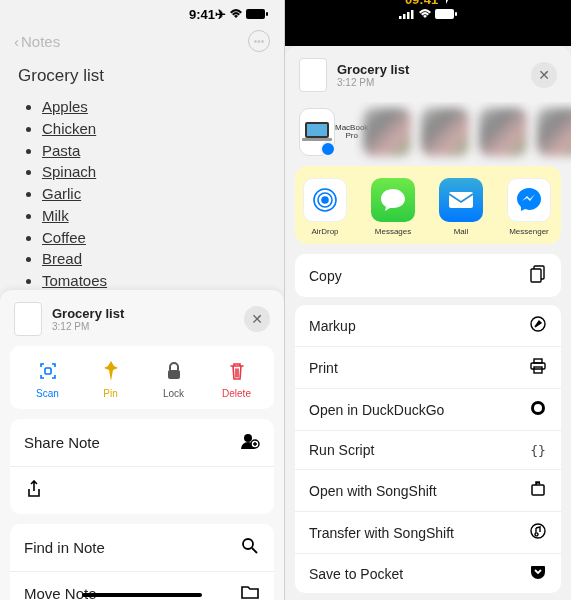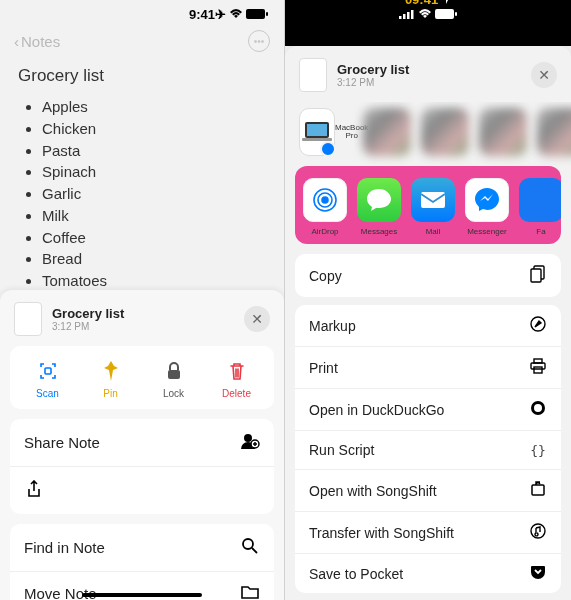--- a/index.html
+++ b/index.html
@@ -13,21 +13,21 @@
 .status.dark { background:#000; color:#eab308;flex-direction:column; }
 .st-icons { display:flex; gap:3px; align-items:center; }
 .st-icons span { display:inline-block; }
 
 
 .notes-nav { display:flex; align-items:center; justify-content:space-between; padding:6px 14px; color:#b9b9b9; font-size:15px; }
 .notes-back { display:flex; align-items:center; gap:2px; }
 .notes-body { padding:8px 18px; color:#444; }
 .notes-title { font-size:17px; margin-bottom:10px; color:#333; }
 .notes-body ul { padding-left:24px; }
-.notes-body li { font-size:15px; line-height:1.45; color:#333; }
+.notes-body li { font-size:15px; line-height:1.45; color:#333;text-decoration:underline; }
 
 
 .sheet { position:absolute; bottom:0; left:0; right:0; background:#f7f7f7; border-top-left-radius:12px; border-top-right-radius:12px; box-shadow:0 -1px 6px rgba(0,0,0,0.08); }
 .sheet-header { display:flex; align-items:center; padding:12px 14px 10px; gap:10px; }
 .sheet-thumb { width:28px; height:34px; background:#fff; border:1px solid #ddd; border-radius:4px; }
 .sheet-titleblock { flex:1; }
 .sheet-title { font-size:13px; font-weight:600; color:#222; }
 .sheet-sub { font-size:10px; color:#999; }
 .close-btn { width:26px; height:26px; border-radius:50%; background:#e5e5e5; display:flex; align-items:center; justify-content:center; color:#666; font-size:14px; }
 
@@ -51,21 +51,21 @@
 .right .sheet { top:46px; bottom:0; border-radius:12px 12px 0 0; background:#f2f2f2; }
 .contact-row { display:flex; gap:10px; padding:6px 14px 10px; overflow:hidden; }
 .contact { display:flex; flex-direction:row; align-items:center; width:54px; gap:0; }
 .contact .avatar { width:48px; height:48px; border-radius:10px; background:#ccc; position:relative; }
 .contact .avatar.blur { filter:blur(5px); background:linear-gradient(135deg,#bbb,#888,#caa,#9a8); }
 .contact .avatar.mac { background:#fff; display:flex; align-items:center; justify-content:center; border:1px solid #ddd; }
 .contact .avatar.mac svg { display:block; }
 .airdrop-badge { position:absolute; bottom:-2px; right:-2px; width:16px; height:16px; border-radius:50%; background:#007aff; border:2px solid #f2f2f2; }
 .contact .lbl { font-size:8px; color:#333; text-align:center; line-height:1.05; }
 
-.app-panel { background:#ec4899; border-radius:12px; margin:0 10px 10px; padding:12px 8px 8px; display:flex; gap:10px; overflow:hidden; }
+.app-panel { background:#fef9c3; border-radius:12px; margin:0 10px 10px; padding:12px 8px 8px; display:flex; gap:24px; overflow:hidden; }
 .app { display:flex; flex-direction:column; align-items:center; gap:5px; width:54px; }
 .app-ic { width:44px; height:44px; border-radius:10px; display:flex; align-items:center; justify-content:center; }
 .app-lbl { font-size:8px; color:#333; }
 .ic-airdrop { background:#fff; border:1px solid #eee; }
 .ic-messages { background:linear-gradient(#6ee84a,#2ecc40); }
 .ic-mail { background:linear-gradient(#34aadc,#007aff); }
 .ic-messenger { background:#fff; border:1px solid #eee; }
 
 .r-list { background:#fff; border-radius:10px; margin:0 10px 8px; }
 .r-row { display:flex; justify-content:space-between; align-items:center; padding:11px 14px; font-size:14px; color:#222; border-top:1px solid #eee; }

